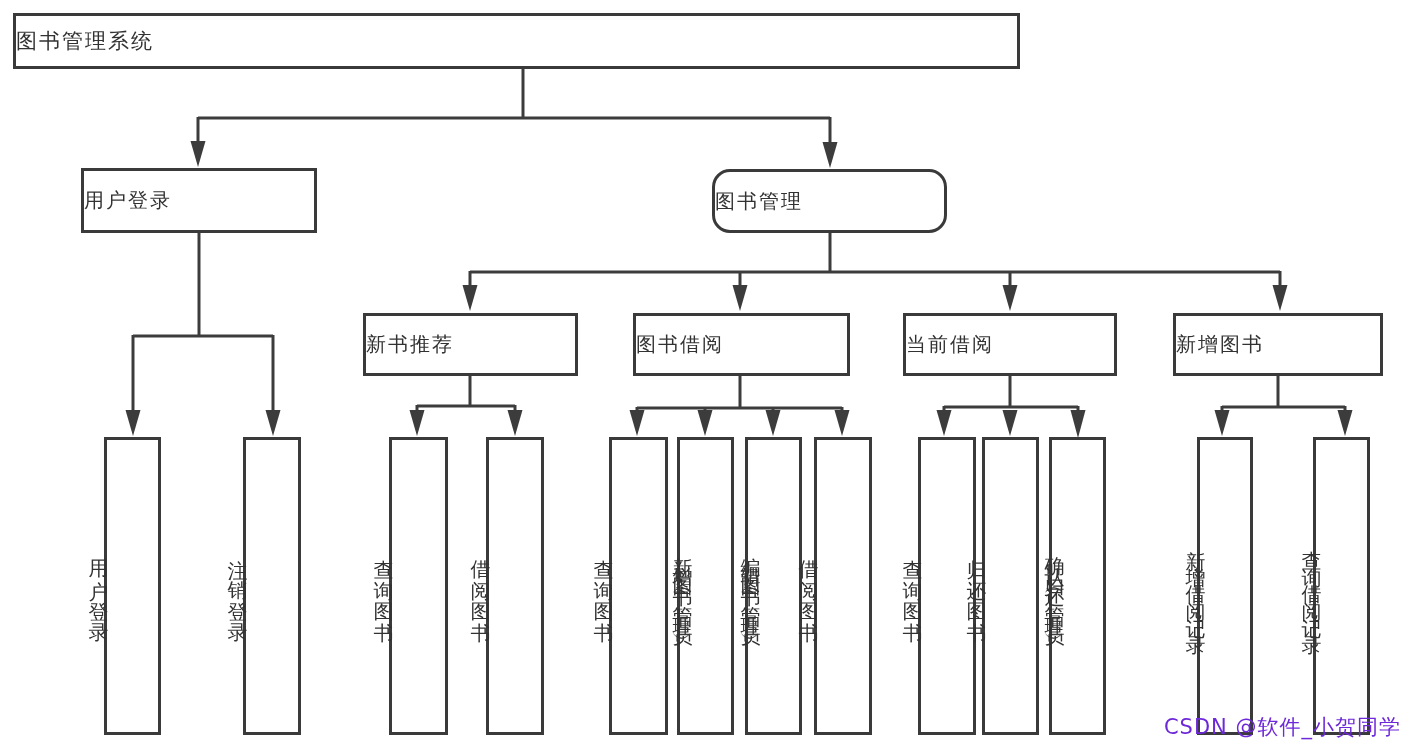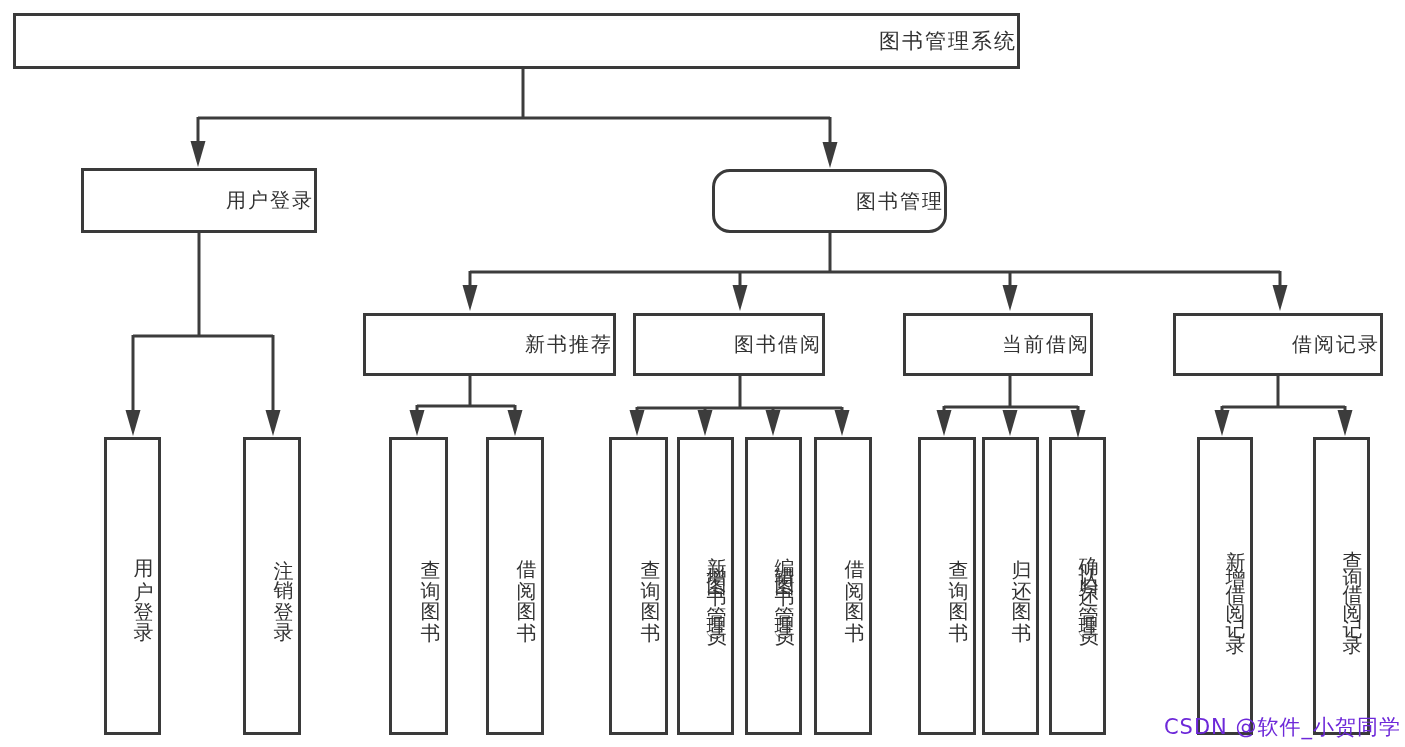--- a/index.html
+++ b/index.html
@@ -17,38 +17,38 @@
     width: 1405px; height: 747px;
     z-index: 0;
   }
   .node {
     position: absolute;
     box-sizing: border-box;
     border: 3px solid #3a3a3a;
     background: #ffffff;
     display: flex;
     align-items: center;
-    justify-content: flex-end;
+    justify-content: flex-start;
     z-index: 1;
     color: #323232;
   }
   .h-label {
     font-size: 20px;
     letter-spacing: 2px;
     white-space: nowrap;
   }
   .root-box { left: 13px; top: 13px; width: 1007px; height: 56px; }
   .root-box .h-label { font-size: 21px; }
 
   .n-user-login   { left: 81px;  top: 168px; width: 236px; height: 65px; }
   .n-book-mgmt    { left: 712px; top: 169px; width: 235px; height: 64px; border-radius: 18px; }
 
-  .n-new-book     { left: 363px;  top: 313px; width: 253px; height: 63px; }
-  .n-book-borrow  { left: 633px;  top: 313px; width: 192px; height: 63px; }
-  .n-cur-borrow   { left: 903px;  top: 313px; width: 190px; height: 63px; padding-left: 48px; }
+  .n-new-book     { left: 363px;  top: 313px; width: 215px; height: 63px; }
+  .n-book-borrow  { left: 633px;  top: 313px; width: 217px; height: 63px; }
+  .n-cur-borrow   { left: 903px;  top: 313px; width: 214px; height: 63px; }
   .n-borrow-rec   { left: 1173px; top: 313px; width: 210px; height: 63px; }
 
   .leaf { top: 437px; height: 298px; }
   .leaf-a1 { left: 104px;  width: 57px; }
   .leaf-a2 { left: 243px;  width: 58px; }
   .leaf-b1 { left: 389px;  width: 59px; }
   .leaf-b2 { left: 486px;  width: 58px; }
   .leaf-c1 { left: 609px;  width: 59px; }
   .leaf-c2 { left: 677px;  width: 57px; }
   .leaf-c3 { left: 745px;  width: 57px; }
@@ -175,21 +175,21 @@
   <div class="node n-new-book">
     <span class="h-label">新书推荐</span>
   </div>
   <div class="node n-book-borrow">
     <span class="h-label">图书借阅</span>
   </div>
   <div class="node n-cur-borrow">
     <span class="h-label">当前借阅</span>
   </div>
   <div class="node n-borrow-rec">
-    <span class="h-label">借阅记录</span>
+    <span class="h-label">新增图书</span>
   </div>
 
   <div class="node leaf leaf-a1">
     <span class="v-label ls-20">用户登录</span>
   </div>
   <div class="node leaf leaf-a2">
     <span class="v-label ls-20">注销登录</span>
   </div>
 
   <div class="node leaf leaf-b1">

